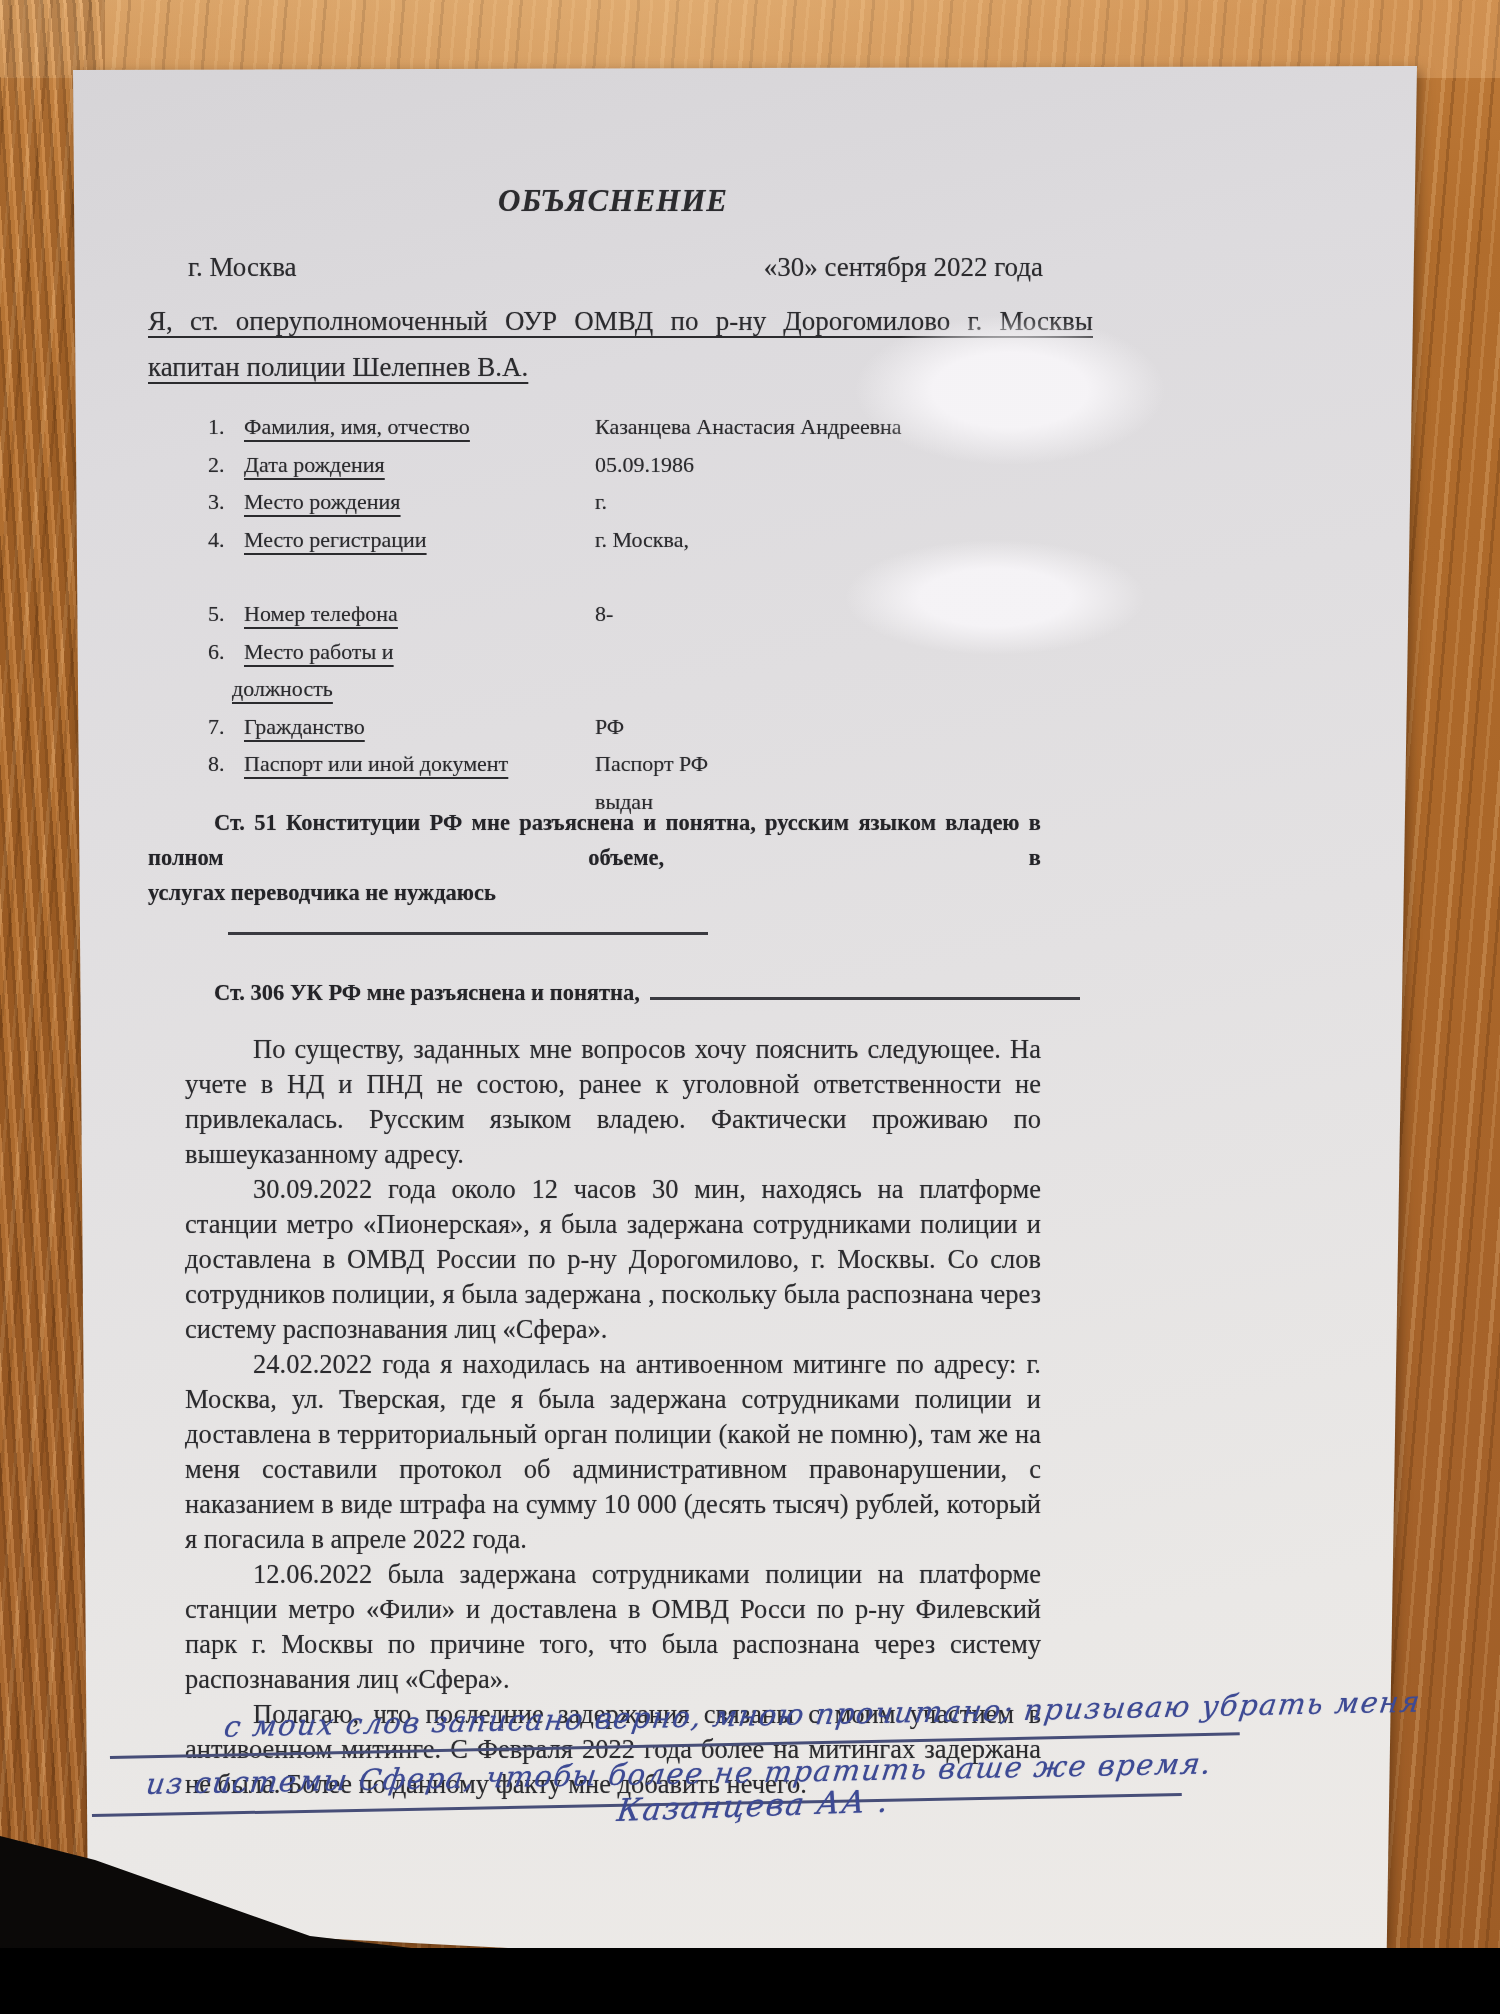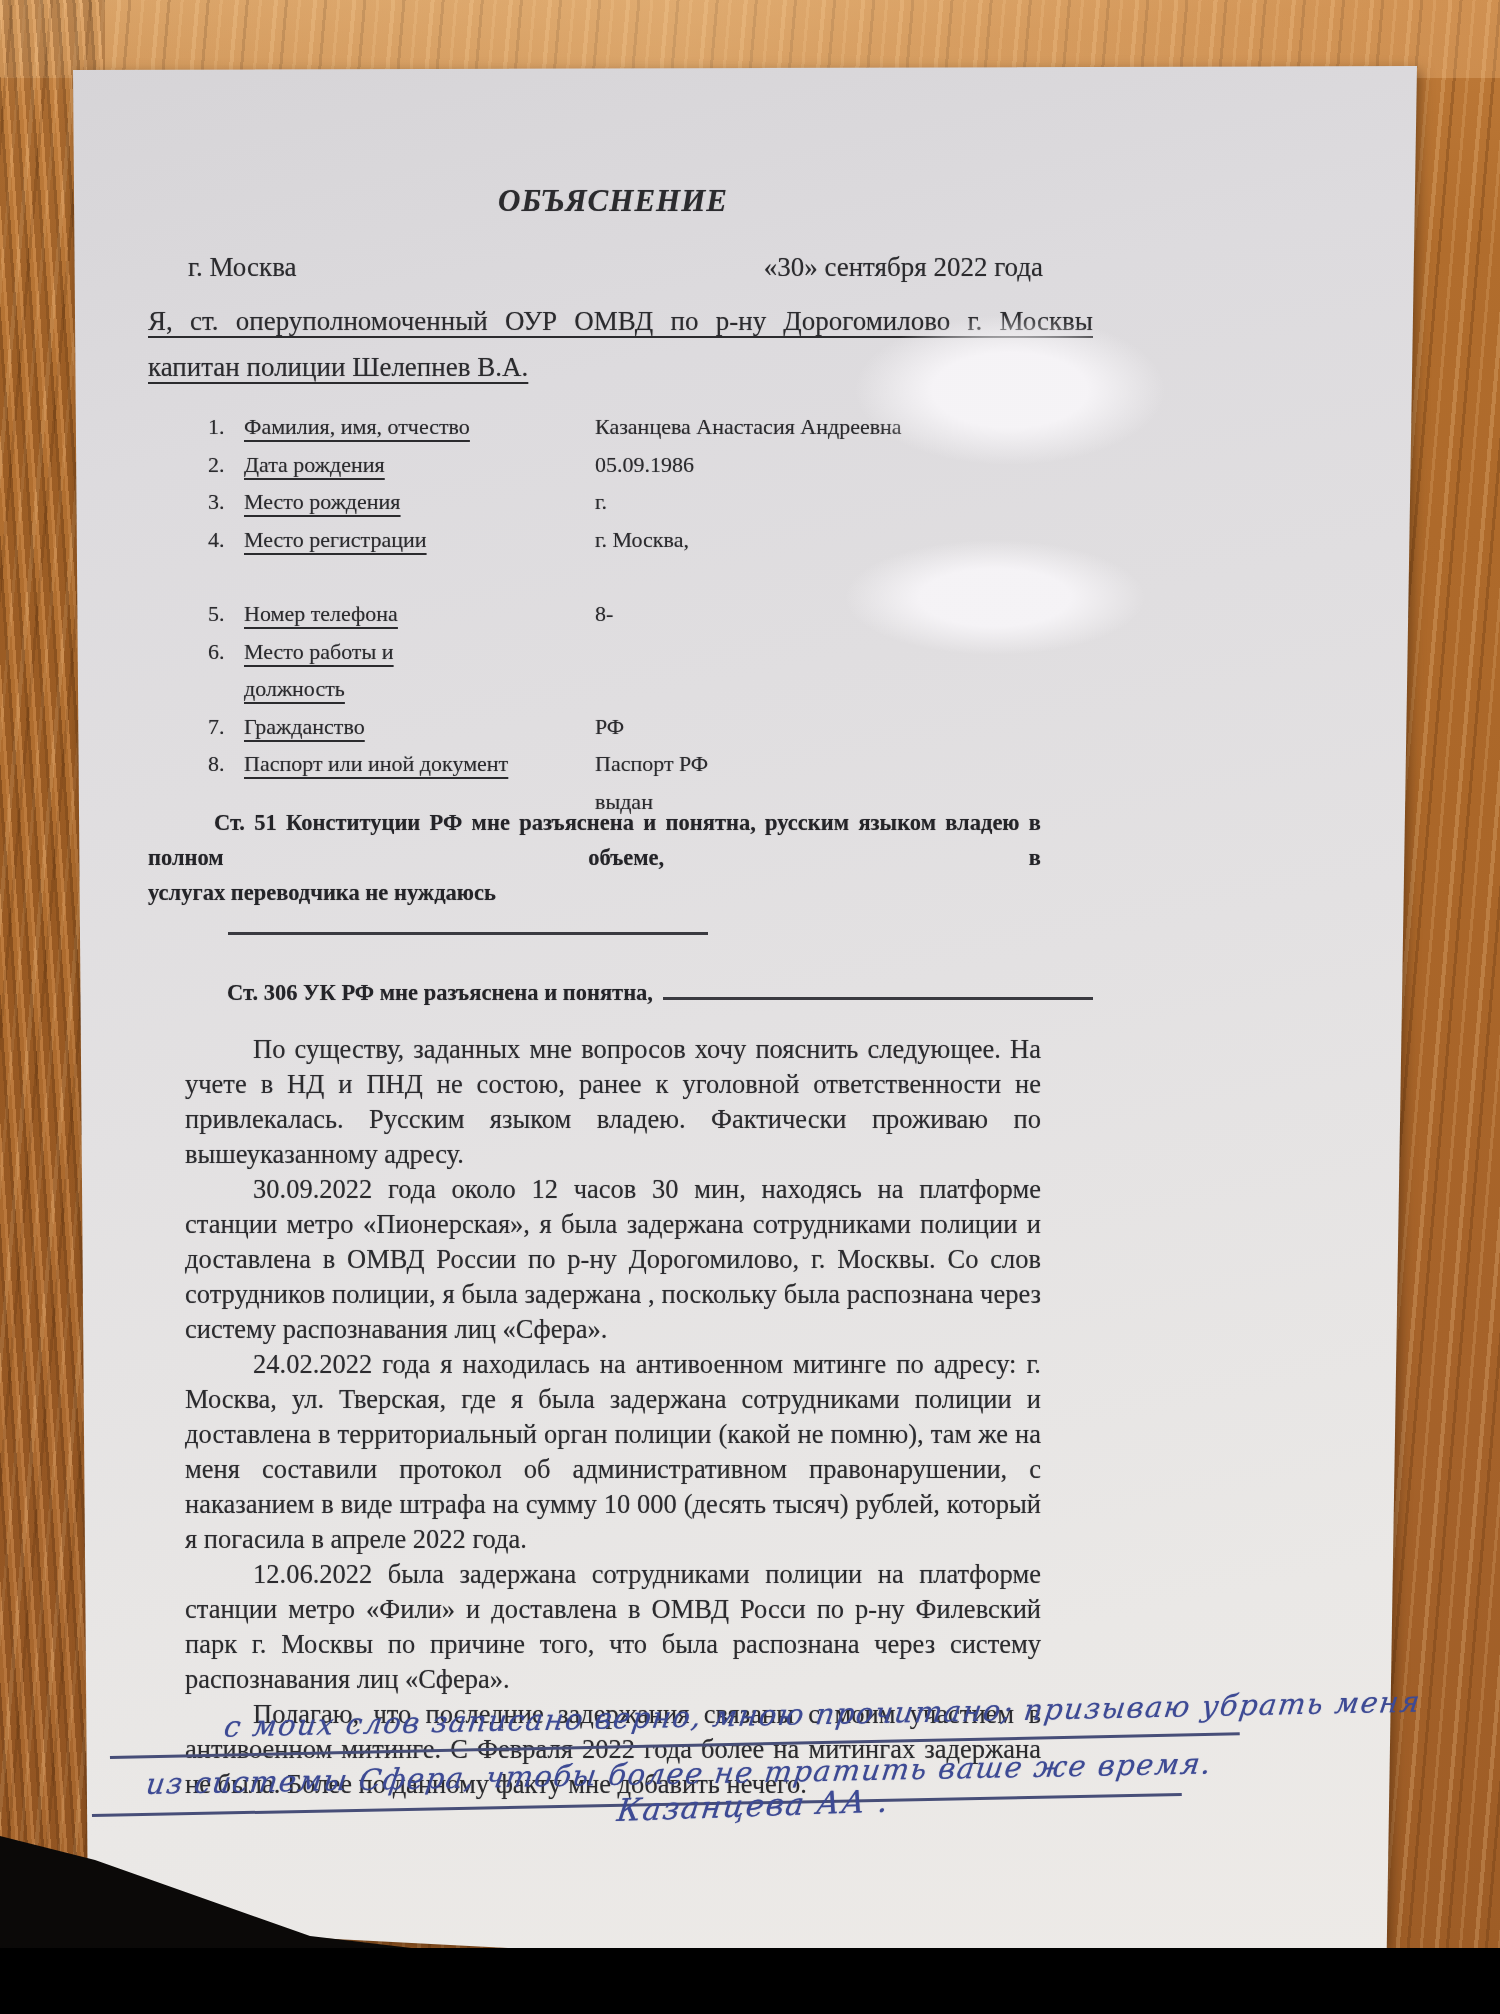--- a/index.html
+++ b/index.html
@@ -34,29 +34,29 @@
     font-size:31px;line-height:42px;letter-spacing:1px;}
   .meta-row{display:flex;justify-content:space-between;margin-top:26px;
     padding:0 50px 0 40px;font-size:27px;line-height:38px;align-items:flex-end;}
   .officer{margin-top:12px;font-size:27px;line-height:46px;}
   .officer .l1{text-align:justify;text-align-last:justify;}
   .u{text-decoration:underline;text-underline-offset:6px;text-decoration-thickness:2px;}
   .fields{margin:18px 0 0 60px;}
   .frow{position:relative;line-height:37.5px;font-size:22px;}
   .fnum{display:inline-block;width:36px;}
   .fval{position:absolute;left:387px;top:0;white-space:nowrap;}
-  .fcont{margin-left:36px;}
+  .fcont{margin-left:24px;}
   .fspacer{height:37px;}
   .law{font-weight:bold;font-size:22.5px;line-height:35px;color:#242428;}
   .art51{margin:22px 52px 0 0;}
   .art51 .l1{text-indent:66px;text-align:justify;text-align-last:justify;}
   .blank{display:inline-block;height:5px;border-bottom:3px solid #3a3a40;}
   .b51{width:480px;margin-left:80px;}
   .b306{width:430px;margin-left:10px;}
-  .art306{margin:30px 0 0 0;text-indent:66px;text-align:right;}
+  .art306{margin:30px 0 0 0;text-indent:66px;}
   .paras{margin:22px 52px 0 37px;}
   .paras p{margin:0;text-indent:68px;text-align:justify;}
   
   .blur{position:absolute;pointer-events:none;}
   .blurA{left:855px;top:315px;width:310px;height:150px;
     background:radial-gradient(closest-side,rgba(246,244,247,.97) 50%,rgba(246,244,247,0) 100%);}
   .blurB{left:845px;top:540px;width:300px;height:115px;
     background:radial-gradient(closest-side,rgba(246,244,247,.95) 50%,rgba(246,244,247,0) 100%);}
   
   .hw{position:absolute;color:#3d4a94;font-family:"DejaVu Serif", serif;font-style:italic;

